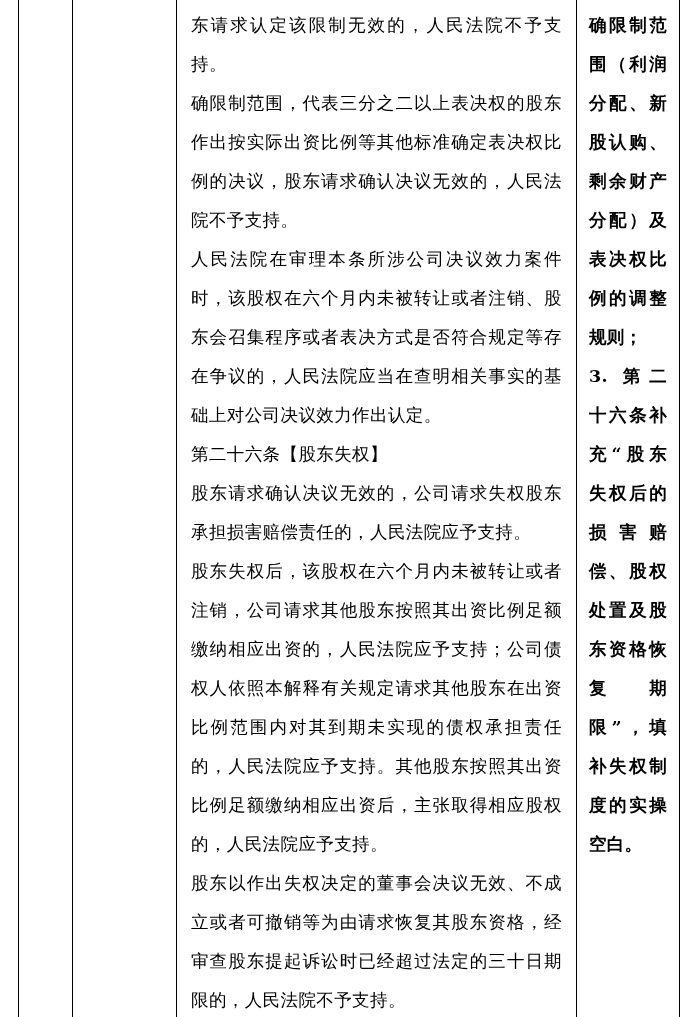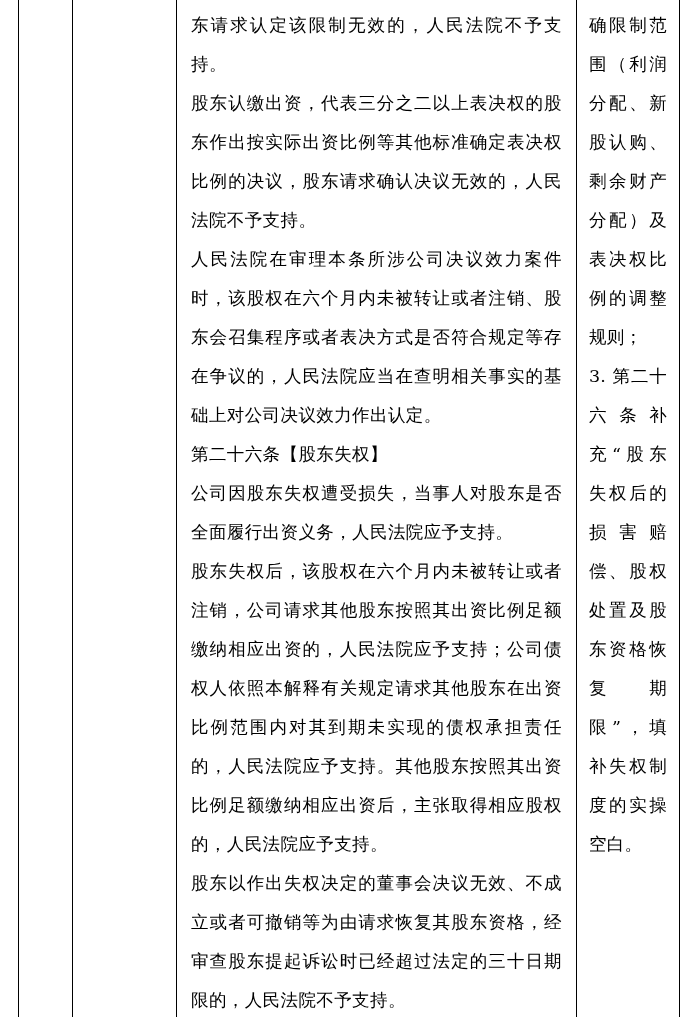--- a/index.html
+++ b/index.html
@@ -50,20 +50,21 @@
     padding: 0 10px;
     box-sizing: border-box;
   }
 
   .col-main .cell-inner {
     padding: 0 14px 0 14px;
   }
 
   .col-side .cell-inner {
     padding: 0 12px 0 12px;
+    font-weight: bold;
   }
 
   p.para {
     margin: 0 0 0 0;
     font-size: 17.5px;
     line-height: 39px;
     text-align: justify;
     text-justify: inter-ideograph;
     letter-spacing: 0.4px;
   }
@@ -104,24 +105,24 @@
         <td class="col-1 empty-cell">
           <div class="cell-inner"></div>
         </td>
         <td class="col-2 empty-cell">
           <div class="cell-inner"></div>
         </td>
         <td class="col-main">
           <div class="cell-inner">
             <div class="spacer-top"></div>
             <p class="para">东请求认定该限制无效的，人民法院不予支持。</p>
-            <p class="para">股东认缴出资，代表三分之二以上表决权的股东作出按实际出资比例等其他标准确定表决权比例的决议，股东请求确认决议无效的，人民法院不予支持。</p>
+            <p class="para">确限制范围，代表三分之二以上表决权的股东作出按实际出资比例等其他标准确定表决权比例的决议，股东请求确认决议无效的，人民法院不予支持。</p>
             <p class="para">人民法院在审理本条所涉公司决议效力案件时，该股权在六个月内未被转让或者注销、股东会召集程序或者表决方式是否符合规定等存在争议的，人民法院应当在查明相关事实的基础上对公司决议效力作出认定。</p>
             <p class="para">第二十六条【股东失权】</p>
-            <p class="para">公司因股东失权遭受损失，当事人对股东是否全面履行出资义务，人民法院应予支持。</p>
+            <p class="para">股东请求确认决议无效的，公司请求失权股东承担损害赔偿责任的，人民法院应予支持。</p>
             <p class="para">股东失权后，该股权在六个月内未被转让或者注销，公司请求其他股东按照其出资比例足额缴纳相应出资的，人民法院应予支持；公司债权人依照本解释有关规定请求其他股东在出资比例范围内对其到期未实现的债权承担责任的，人民法院应予支持。其他股东按照其出资比例足额缴纳相应出资后，主张取得相应股权的，人民法院应予支持。</p>
             <p class="para">股东以作出失权决定的董事会决议无效、不成立或者可撤销等为由请求恢复其股东资格，经审查股东提起诉讼时已经超过法定的三十日期限的，人民法院不予支持。</p>
           </div>
         </td>
         <td class="col-side">
           <div class="cell-inner">
             <div class="spacer-top"></div>
             <p class="para">确限制范围（利润分配、新股认购、剩余财产分配）及表决权比例的调整规则；</p>
             <p class="para">3. 第二十六条补充“股东失权后的损害赔偿、股权处置及股东资格恢复期限”，填补失权制度的实操空白。</p>
           </div>

